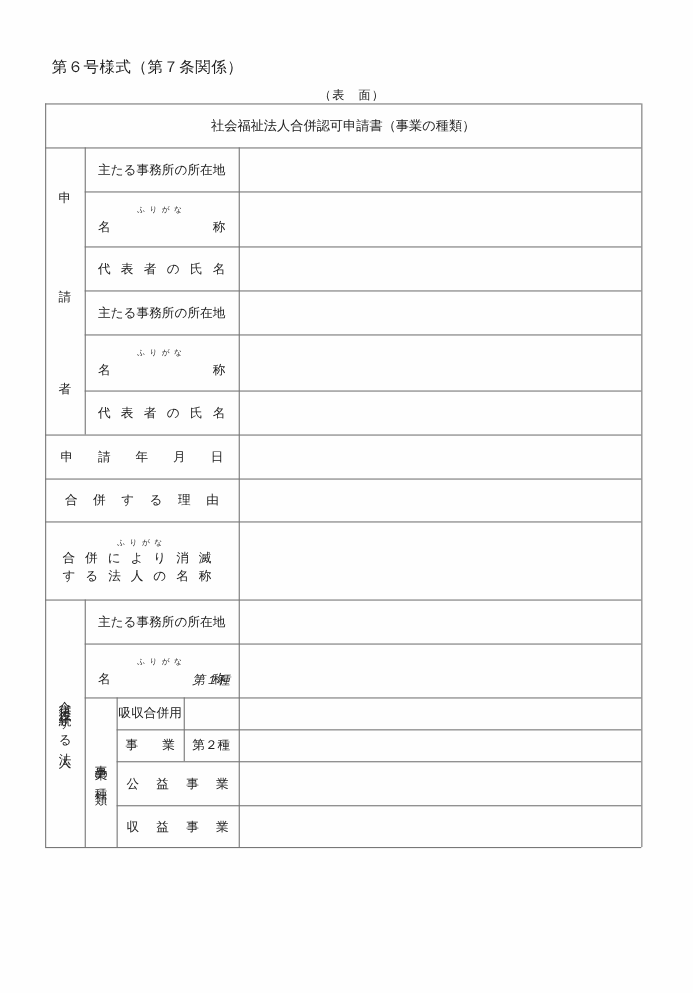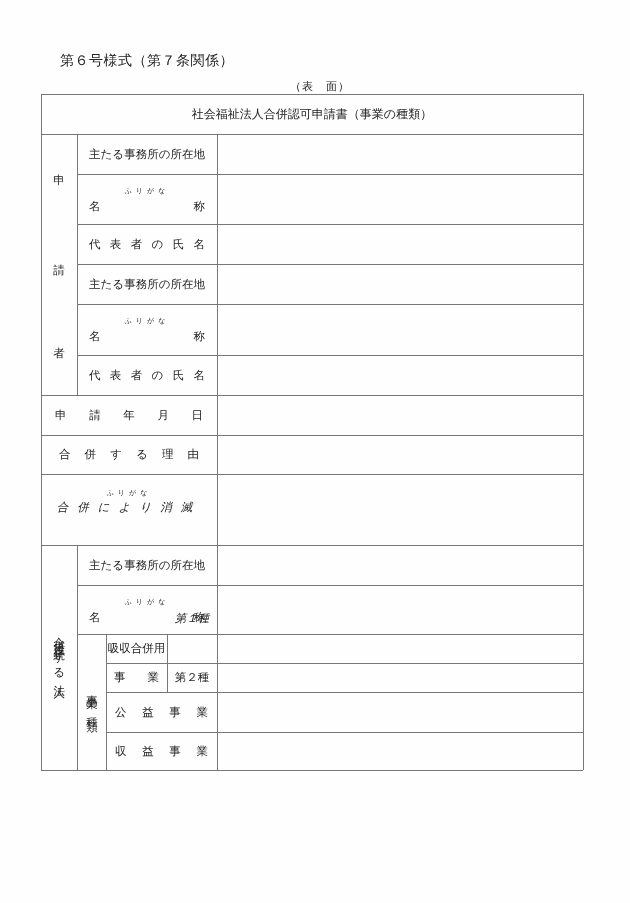--- a/index.html
+++ b/index.html
@@ -1,19 +1,19 @@
 <!DOCTYPE html>
 <html><head>
 <meta charset="utf-8">
 <style>
   html, body { margin:0; padding:0; background:#fefefe; }
   body { width:630px; height:903px; position:relative; overflow:hidden;
          font-family:"DejaVu Serif","Liberation Serif",serif; color:#222; }
   .abs { position:absolute; }
-  .form-title { left:47px; top:52px; font-size:14px; letter-spacing:0.5px;margin-left:13px; }
+  .form-title { left:47px; top:52px; font-size:14px; letter-spacing:0.5px; }
   .side-label { left:290px; top:79px; font-size:11px; letter-spacing:1px; }
   .hl { position:absolute; height:0; border-top:1px solid #777; }
   .vl { position:absolute; width:0; border-left:1px solid #777; }
   .cell { position:absolute; display:flex; align-items:center; justify-content:center; font-size:11.5px; box-sizing:border-box; }
   .spread { justify-content:space-between; padding:0 12px; }
   .vert { flex-direction:column; line-height:1.25; }
   .furi-wrap { position:absolute; box-sizing:border-box; padding:0 12px; }
   .furi { font-size:7px; letter-spacing:4px; text-align:center; display:block; }
   .name-row { display:flex; justify-content:space-between; font-size:11.5px; }
   .ml { text-align:center; font-size:11.5px; letter-spacing:9px; line-height:1.35; }
@@ -100,21 +100,22 @@
       <span>併</span>
       <span>す</span>
       <span>る</span>
       <span>理</span>
       <span>由</span>
   </div>
   <div class="hl" style="left:41px;width:542px;top:474px;"></div>
 
   <div class="abs" style="left:41px;top:488px;width:176px;">
     <span class="furi">ふりがな</span>
-    <div class="ml" style="margin-top:2px;font-style:italic;">合併により消滅</div>
+    <div class="ml" style="margin-top:2px;">合併により消滅</div>
+    <div class="ml">する法人の名称</div>
   </div>
   <div class="hl" style="left:41px;width:542px;top:545px;"></div>
 
   <div class="vl" style="left:77px;top:545px;height:225px;"></div>
   <div class="cell vert" style="left:41px;top:575px;width:36px;height:160px;">
     <span style="writing-mode:vertical-rl;letter-spacing:3px;">合併後存続する法人</span>
   </div>
 
   <div class="cell" style="left:77px;top:545px;width:140px;height:40px;">主たる事務所の所在地</div>
   <div class="hl" style="left:77px;width:506px;top:585px;"></div>

